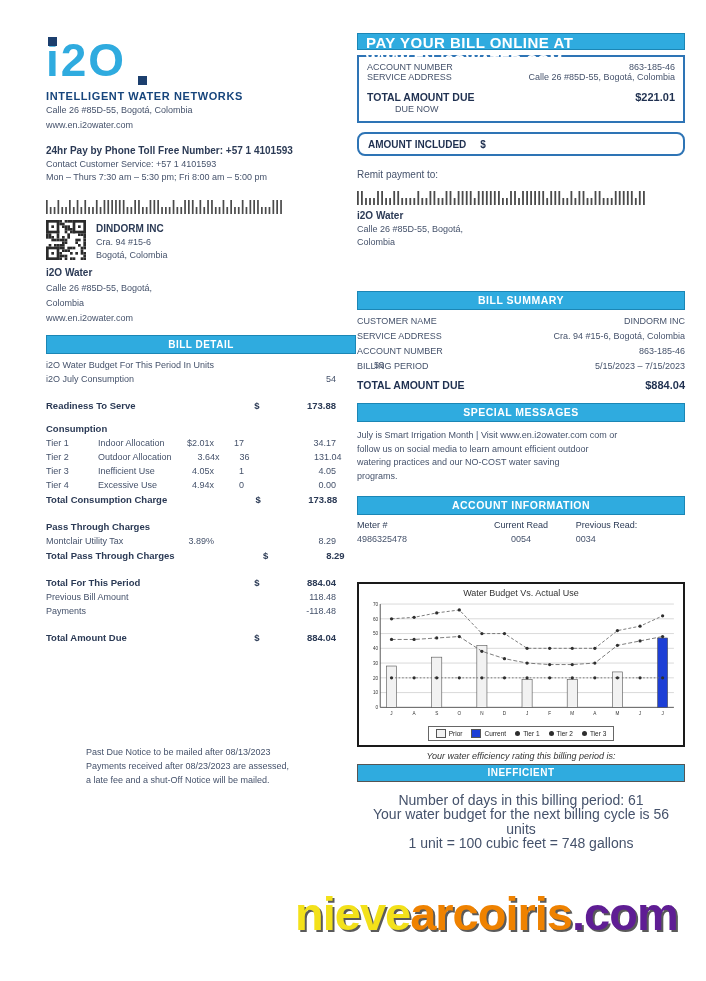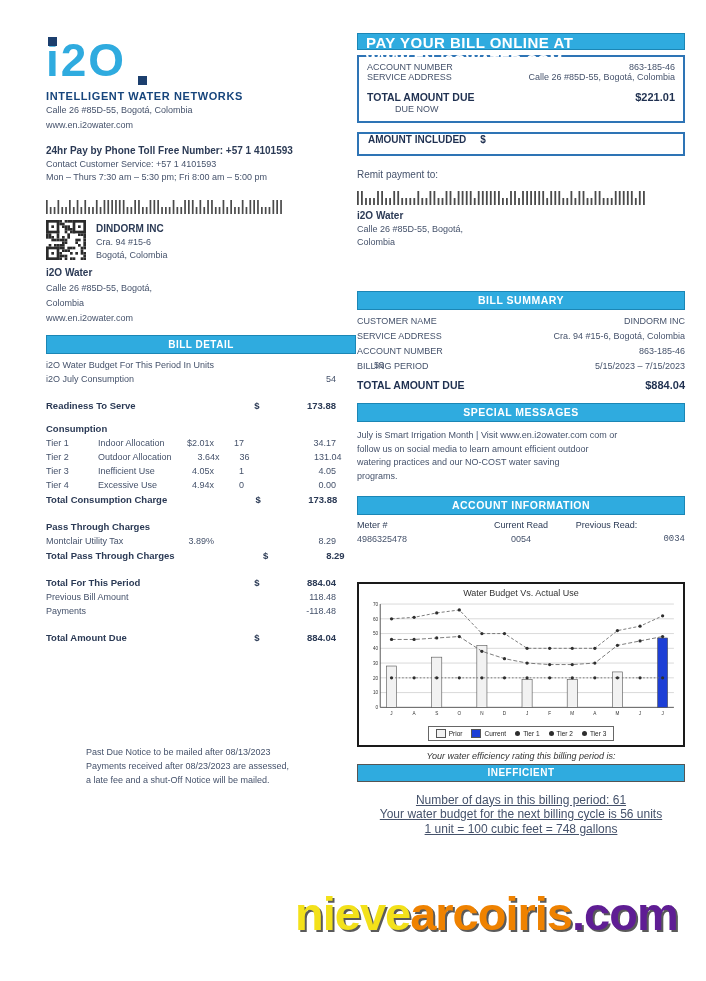--- a/index.html
+++ b/index.html
@@ -47,22 +47,22 @@
   
   .right-col{position:absolute;left:357px;top:33px;width:328px;}
   .pay-header{height:17px;font-size:15px;line-height:17px;text-align:left;padding-left:8px;box-sizing:border-box;}
   .account-box{margin-top:5px;border:2px solid var(--box-border,#2e74b5);padding:5px 8px;}
   .abox-label{font-size:9px;color:#45526b;}
   .abox-value{font-size:9px;text-align:right;}
   .abox-total-row{margin-top:9px;}
   .abox-total-label{font-size:10.5px;}
   .abox-total-value{font-size:11px;font-weight:bold;color:#1f3050;}
   .abox-due-now{font-size:9px;padding-left:28px;line-height:13px;}
-  .pill{margin-top:9px;border:2px solid var(--box-border,#2e74b5);border-radius:0;height:20px;
-        display:flex;align-items:flex-start;padding-left:9px;gap:14px;}
+  .pill{margin-top:9px;border:2px solid var(--box-border,#2e74b5);border-radius:8px;height:20px;
+        display:flex;align-items:center;padding-left:9px;gap:14px;}
   .pill-label{font-size:10px;font-weight:bold;color:#1f3050;}
   .pill-cur{font-size:10px;font-weight:bold;color:#1f3050;}
   .remit-label{margin-top:13px;font-size:10px;}
   .remit-barcode{margin-top:9px;height:16px;}
   .remit-name-r{margin-top:4px;font-size:10px;font-weight:bold;color:#2b3a55;line-height:14px;}
   .remit-line-r{font-size:9px;line-height:13px;}
   .bs-header{margin-top:42px;height:17px;font-size:10.5px;line-height:17px;}
   .bs-rows{margin-top:4px;}
   .bs-row{display:flex;justify-content:space-between;font-size:9px;line-height:15px;}
   .bs-label{color:#45526b;}
@@ -75,32 +75,32 @@
   .msg-line{font-size:9px;line-height:13.5px;}
   .ai-header{margin-top:13px;height:17px;font-size:10.5px;line-height:17px;}
   .ai-cols{display:grid;grid-template-columns:1fr 1fr 1fr;margin-top:5px;}
   .ai-col{font-size:9px;color:#2b3a55;}
   .ai-col:nth-child(2){text-align:center;}
   .ai-col:nth-child(3){text-align:left;}
   .ai-rows{margin-top:2px;}
   .ai-row{display:grid;grid-template-columns:1fr 1fr 1fr;}
   .ai-cell{font-size:9px;line-height:14px;}
   .ai-cell:nth-child(2){text-align:center;}
-  .ai-cell:nth-child(3){text-align:right;font-family:Liberation Mono, monospace;}
+  .ai-cell:nth-child(3){text-align:left;}
   .chart-box{margin-top:36px;border:2px solid #1a1a1a;padding:3px 3px 4px;}
   .chart-title{text-align:center;font-size:9px;color:#333;line-height:13px;}
   .chart-legend{display:flex;justify-content:center;margin-top:2px;}
   .lg-inner{display:flex;gap:9px;border:1px solid #666;padding:2px 7px;align-items:center;}
   .lg-item{display:flex;align-items:center;gap:3px;font-size:6.5px;color:#222;}
   .lg-swatch{width:8px;height:7px;border:1px solid #555;display:inline-block;}
   .lg-dot{width:5px;height:5px;border-radius:50%;background:#2e2e2e;display:inline-block;}
   .rating-intro{margin-top:4px;font-size:9px;font-style:italic;text-align:center;color:#333;}
   .ineff-bar{margin-top:3px;height:16px;font-size:10px;line-height:16px;border:1px solid #555;}
   .eff-notes{margin-top:11px;text-align:center;}
-  .eff-line{font-size:12px;line-height:14.5px;text-decoration:underline;}
+  .eff-line{font-size:14px;line-height:14.5px;}
   
   .watermark{position:absolute;left:295px;top:886px;font-size:47px;font-weight:800;letter-spacing:-1px;
              text-shadow:2px 2px 0 #5a5a5a;white-space:nowrap;}
   .wm-1{color:var(--watermark-yellow,#f3e11a);}
   .wm-2{color:var(--watermark-orange,#ef8200);}
   .wm-3{color:var(--watermark-purple,#5f1d94);}
 </style>
 </head>
 <body>
 

